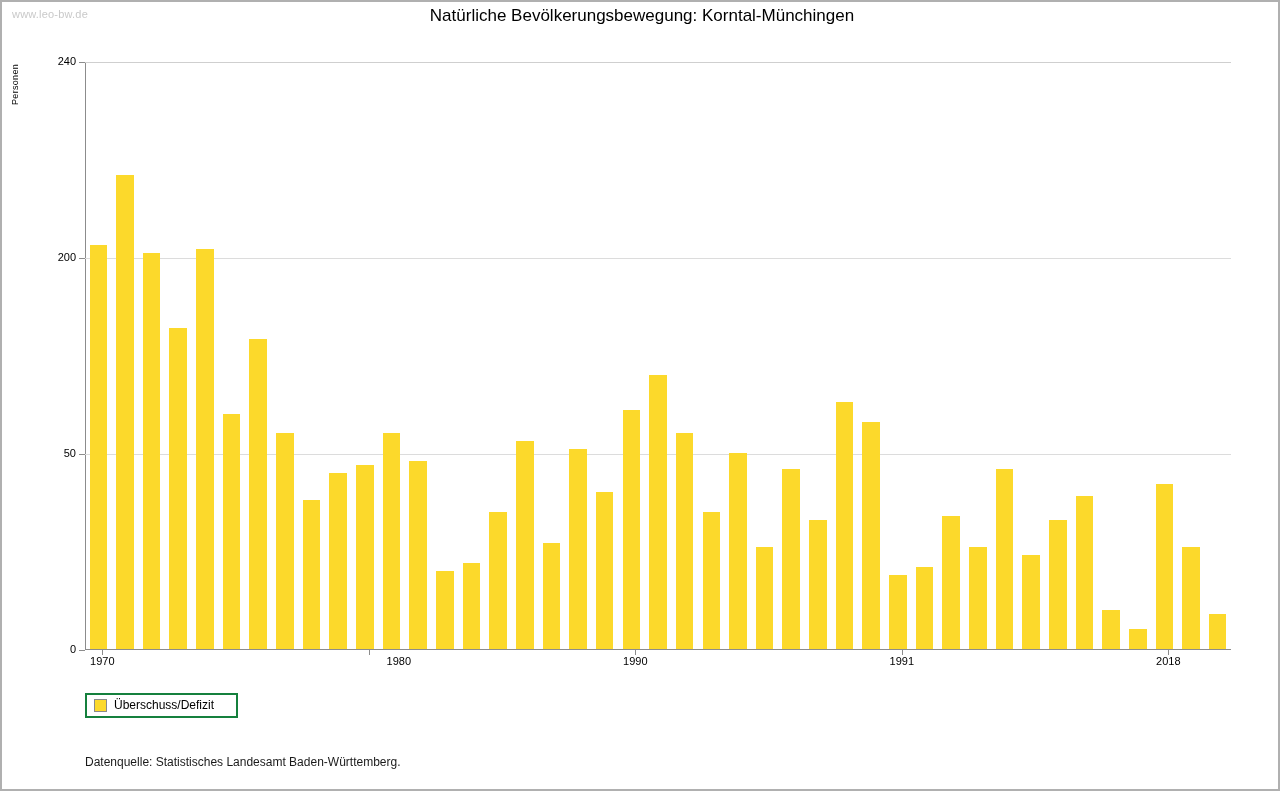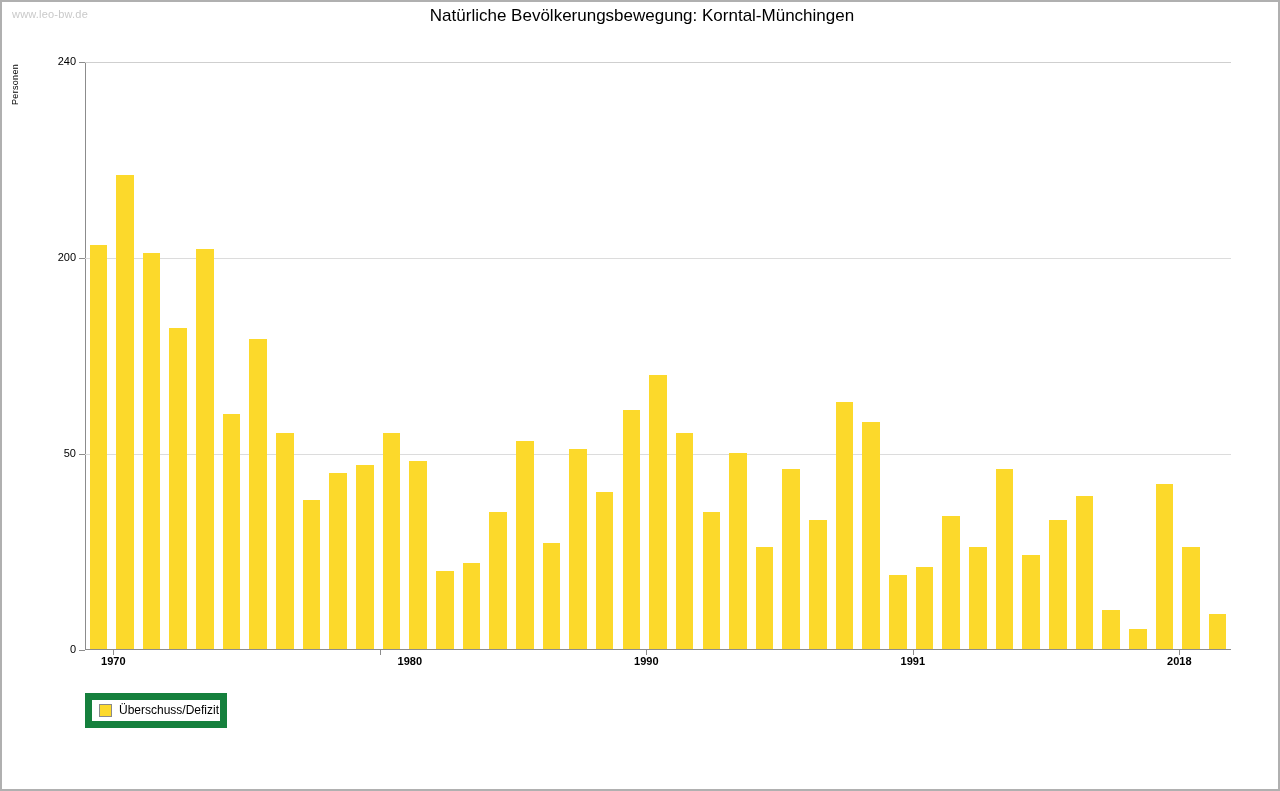--- a/index.html
+++ b/index.html
@@ -101,25 +101,24 @@
   }
   .bar {
     position: absolute;
     bottom: 1px;
     background: #fcd92b;
     border: 0;
   }
 
   .xaxis-labels {
     position: absolute;
-    left: 15px;
+    left: 4px;
     top: 100%;
     width: 100%;
     height: 20px;
-    font-weight: bold;
   }
   .xtick {
     position: absolute;
     top: 0;
     width: 1px;
     height: 5px;
     background: #8c8c8c;
   }
   .xtick-label {
     position: absolute;
@@ -128,23 +127,23 @@
     color: #000000;
     transform: translateX(-50%);
     white-space: nowrap;
   }
 
   
   .legend {
     position: absolute;
     left: 83px;
     top: 691px;
-    border: 7px solid #15803d;
+    border: 2px solid #15803d;
     background: #ffffff;
-    padding: 3px 1px 4px 7px;
+    padding: 3px 22px 4px 7px;
     display: inline-flex;
     align-items: center;
     gap: 7px;
   }
   .legend-swatch {
     width: 11px;
     height: 11px;
     background: #fcd92b;
     border: 1px solid #8a8a8a;
     display: inline-block;
@@ -246,14 +245,15 @@
         <div class="xtick" style="left: 1079.37px;"></div>
         <div class="xtick-label" style="left: 1079.37px;">2018</div>
       </div>
   </div>
 
   <div class="legend">
     <span class="legend-swatch"></span>
     <span class="legend-label">Überschuss/Defizit</span>
   </div>
 
+  <div class="footnote n2">Datenquelle: Statistisches Landesamt Baden-Württemberg.</div>
 
 </div>
 
 </body></html>

